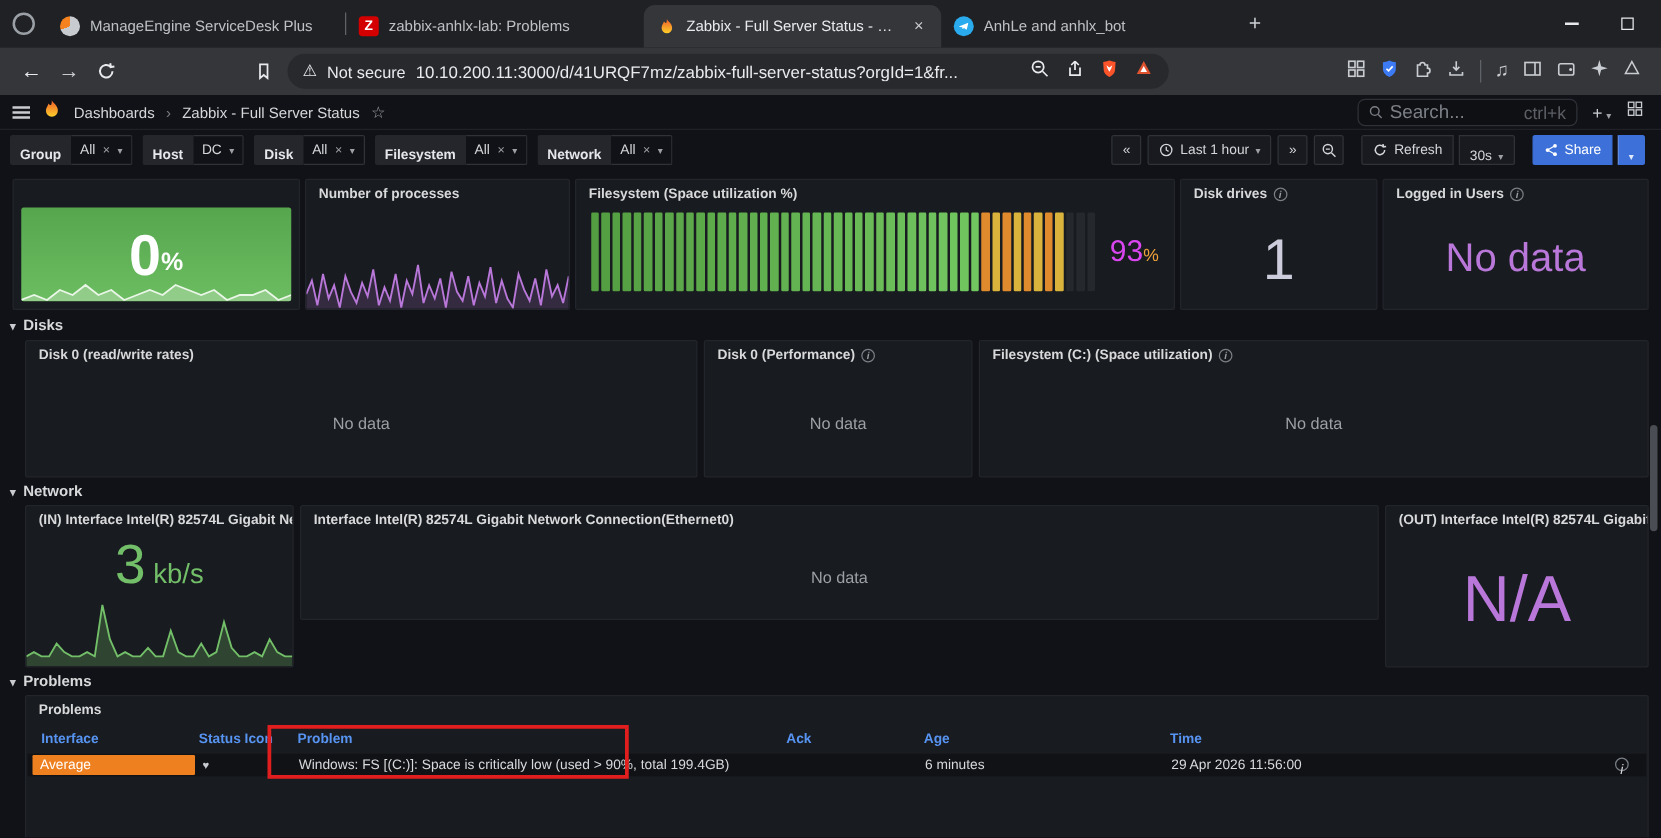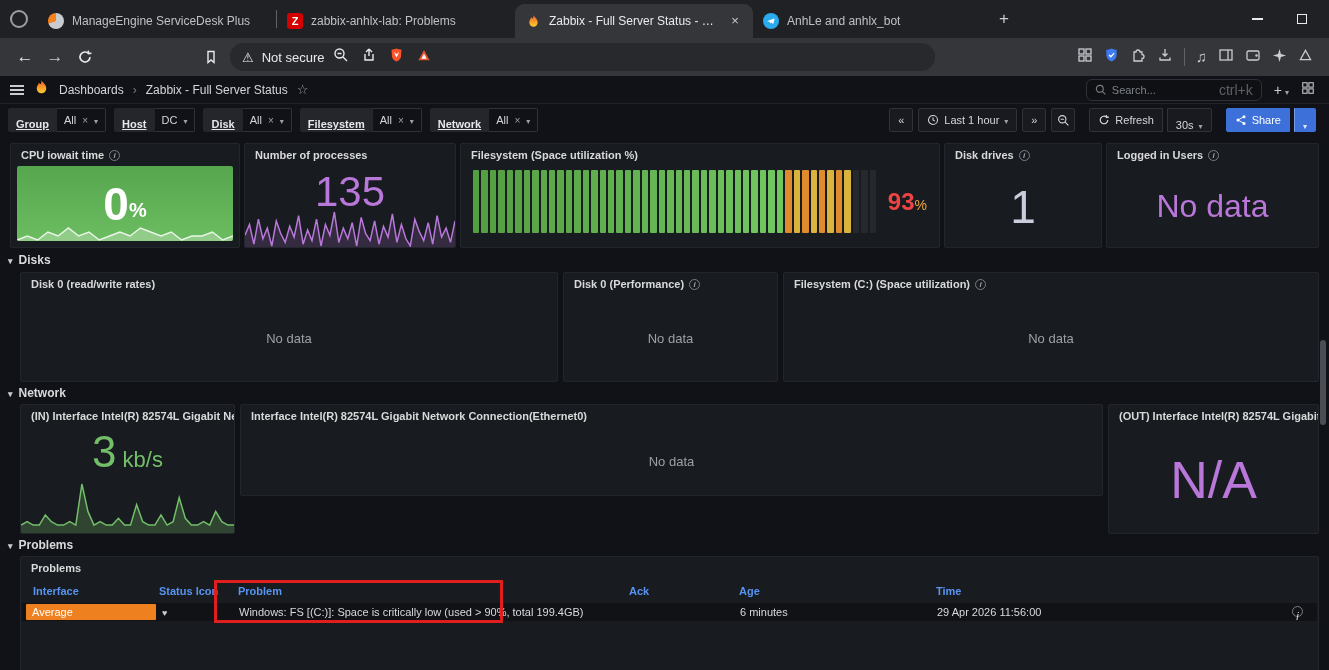--- a/index.html
+++ b/index.html
@@ -51,30 +51,30 @@
   .burger { width:14px; height:10px; position:relative; }
   .burger i { position:absolute; left:0; width:14px; height:2px; background:#C9CBD0; }
   .burger i:nth-child(1){top:0} .burger i:nth-child(2){top:4px} .burger i:nth-child(3){top:8px}
   .crumb { color:#D5D6D9; font-size:12px; font-weight:500; white-space:nowrap; }
   .crumbsep { color:#787B80; font-size:12px; }
   .star { color:#9DA0A6; font-size:13px; }
   .star::before { content:"☆"; }
   .gfnav-right { margin-left:auto; display:flex; align-items:center; gap:12px; padding-right:4px; }
   .searchbox { width:176px; height:22px; border:1px solid #2E3138; background:#0F1014; border-radius:6px;
                display:flex; align-items:center; gap:6px; padding:0 8px; }
-  .searchph { color:#7C8087; font-size:11px; flex:1; }
+  .searchph { color:#7C8087; font-size:15px; flex:1; }
   .kbd { color:#5C6066; font-size:14px; }
   .plusgrp { display:flex; align-items:center; gap:3px; color:#C9CDD2; font-size:14px; }
   .caret::before { content:"▾"; font-size:8px; color:#9DA0A6; }
 
   
   #gfsub { position:absolute; top:104px; left:0; width:1329px; height:32px; background:#111217;
            display:flex; align-items:center; gap:8px; padding:0 8px; }
   .chip { display:flex; height:24px; font-size:11px; border-radius:2px; overflow:hidden; flex:none; }
-  .chip .lbl { background:#24262C; color:#E6E7EA; display:flex; align-items:center; padding:16px 8px; font-weight:700;text-decoration:underline; }
+  .chip .lbl { background:#24262C; color:#E6E7EA; display:flex; align-items:center; padding:16px 8px; font-weight:700; }
   .chip .val { background:#111217; border:1px solid #2F3237; border-left:none; display:flex; align-items:center;
                gap:6px; padding:0 7px; color:#D5D6D9; }
   .x::before { content:"×"; color:#9DA0A6; font-size:10px; }
   .subright { margin-left:auto; display:flex; align-items:center; gap:5px; padding-right:5px; }
   .tbtn { height:24px; border:1px solid #2F3237; background:#181A1F; color:#D5D6D9; display:flex;
           align-items:center; gap:5px; padding:0 8px; font-size:11px; border-radius:2px; flex:none; }
   .tbtn.sq { width:24px; justify-content:center; padding:0; }
   .join { margin-left:-1px; border-radius:0 2px 2px 0;align-items:flex-end; }
   .joinl { border-radius:2px 0 0 2px; }
   .share { background:#3D71D9; border-color:#3D71D9; color:#fff; font-weight:500; }
@@ -172,20 +172,21 @@
   <span class="tspacer"></span>
   <span class="navic">
     <svg width="16" height="16" viewBox="0 0 16 16">
         <path d="M5 2.5 H11 V13.5 L8 11 L5 13.5 Z" stroke="#E8EAED" fill="none" stroke-width="1.4"></path>
       </svg>
   </span>
 
   <div class="omnibox">
     <span class="i-warn"></span>
     <span class="sec-label">Not secure</span>
+    <span class="url">10.10.200.11:3000/d/41URQF7mz/zabbix-full-server-status?orgId=1&amp;fr...</span>
     <span class="obicons">
       <span>
         <svg width="16" height="16" viewBox="0 0 16 16">
             <circle cx="6.5" cy="6.5" r="4.5" fill="none" stroke="#E8EAED" stroke-width="1.4"></circle>
             <path d="M10 10 L14 14 M4.5 6.5 H8.5" stroke="#E8EAED" stroke-width="1.4" fill="none"></path>
           </svg>
       </span>
       <span>
         <svg width="16" height="16" viewBox="0 0 16 16">
             <path d="M8 2 L11 5 M8 2 L5 5 M8 2 L8 9" stroke="#E8EAED" stroke-width="1.4" fill="none"></path>
@@ -388,40 +389,33 @@
     </div>
     <div class="tbtn share join" style="border-left:1px solid rgba(255,255,255,.3)">
       <span class="caret"></span>
     </div>
   </div>
 </div>
 
 <div id="dash">
 
   <div class="panel" style="left:10px;top:7px;width:230px;height:105px">
-    <div class="ptitle">
-      <span>CPU iowait time</span>
-      <span class="info-i"></span>
-    </div>
     <div class="cpu-bg">
       <span class="bigval" style="font-size:46px;color:#fff">0</span>
       <span class="bigval" style="font-size:20px;color:#fff;margin-top:14px">%</span>
       <div class="spark" style="height:16px"><svg width="216" height="16">
             <polygon points="0.0,15.0 10.3,11.0 20.6,15.0 30.9,7.0 41.1,11.0 51.4,3.0 61.7,11.0 72.0,7.0 82.3,15.0 92.6,11.0 102.9,7.0 113.1,11.0 123.4,3.0 133.7,7.0 144.0,11.0 154.3,7.0 164.6,15.0 174.9,11.0 185.1,11.0 195.4,7.0 205.7,15.0 216.0,11.0 216,16 0,16" fill="#EAF6E7" opacity="0.3"></polygon>
             <polyline points="0.0,15.0 10.3,11.0 20.6,15.0 30.9,7.0 41.1,11.0 51.4,3.0 61.7,11.0 72.0,7.0 82.3,15.0 92.6,11.0 102.9,7.0 113.1,11.0 123.4,3.0 133.7,7.0 144.0,11.0 154.3,7.0 164.6,15.0 174.9,11.0 185.1,11.0 195.4,7.0 205.7,15.0 216.0,11.0" fill="none" stroke="#EAF6E7" stroke-width="1.5"></polyline>
           </svg></div>
     </div>
   </div>
 
   <div class="panel" style="left:244px;top:7px;width:212px;height:105px">
     <div class="ptitle">
       <span>Number of processes</span>
-    </div>
-    <div class="statwrap" style="padding-bottom:30px">
-      <span class="bigval" style="font-size:42px;color:#B877D9;font-weight:500">135</span>
     </div>
     <div class="spark" style="height:38px"><svg width="210" height="38">
           <polygon points="0.0,26.3 4.5,15.5 8.9,35.2 13.4,10.2 17.9,29.8 22.3,19.1 26.8,37.0 31.3,11.9 35.7,24.5 40.2,33.4 44.7,17.3 49.1,28.1 53.6,6.6 58.1,35.2 62.6,20.9 67.0,31.6 71.5,10.2 76.0,37.0 80.4,15.5 84.9,26.3 89.4,3.0 93.8,33.4 98.3,19.1 102.8,29.8 107.2,13.7 111.7,37.0 116.2,8.4 120.6,24.5 125.1,31.6 129.6,11.9 134.0,35.2 138.5,17.3 143.0,28.1 147.4,4.8 151.9,33.4 156.4,15.5 160.9,29.8 165.3,37.0 169.8,10.2 174.3,22.7 178.7,31.6 183.2,13.7 187.7,35.2 192.1,6.6 196.6,28.1 201.1,19.1 205.5,33.4 210.0,11.9 210,38 0,38" fill="#B877D9" opacity="0.18"></polygon>
           <polyline points="0.0,26.3 4.5,15.5 8.9,35.2 13.4,10.2 17.9,29.8 22.3,19.1 26.8,37.0 31.3,11.9 35.7,24.5 40.2,33.4 44.7,17.3 49.1,28.1 53.6,6.6 58.1,35.2 62.6,20.9 67.0,31.6 71.5,10.2 76.0,37.0 80.4,15.5 84.9,26.3 89.4,3.0 93.8,33.4 98.3,19.1 102.8,29.8 107.2,13.7 111.7,37.0 116.2,8.4 120.6,24.5 125.1,31.6 129.6,11.9 134.0,35.2 138.5,17.3 143.0,28.1 147.4,4.8 151.9,33.4 156.4,15.5 160.9,29.8 165.3,37.0 169.8,10.2 174.3,22.7 178.7,31.6 183.2,13.7 187.7,35.2 192.1,6.6 196.6,28.1 201.1,19.1 205.5,33.4 210.0,11.9" fill="none" stroke="#B877D9" stroke-width="1.5"></polyline>
         </svg></div>
   </div>
 
   <div class="panel" style="left:460px;top:7px;width:480px;height:105px">
     <div class="ptitle">
       <span>Filesystem (Space utilization %)</span>
@@ -471,21 +465,21 @@
           <div class="gseg" style="background: rgb(217, 179, 59);"></div>
           <div class="gseg" style="background: rgb(224, 138, 46);"></div>
           <div class="gseg" style="background: rgb(217, 179, 59);"></div>
           <div class="gseg" style="background: rgb(224, 138, 46);"></div>
           <div class="gseg" style="background: rgb(217, 179, 59);"></div>
           <div class="gseg" style="background: rgba(255, 255, 255, 0.06);"></div>
           <div class="gseg" style="background: rgba(255, 255, 255, 0.06);"></div>
           <div class="gseg" style="background: rgba(255, 255, 255, 0.06);"></div>
         </div>
       <div style="flex:none;display:flex;align-items:baseline">
-        <span style="font-size:24px;color:#ef4444;font-weight:700">93</span>
+        <span style="font-size:24px;color:#d946ef;font-weight:400">93</span>
         <span style="font-size:14px;color:#F0A33C">%</span>
       </div>
     </div>
   </div>
 
   <div class="panel" style="left:944px;top:7px;width:158px;height:105px">
     <div class="ptitle">
       <span>Disk drives</span>
       <span class="info-i"></span>
     </div>

